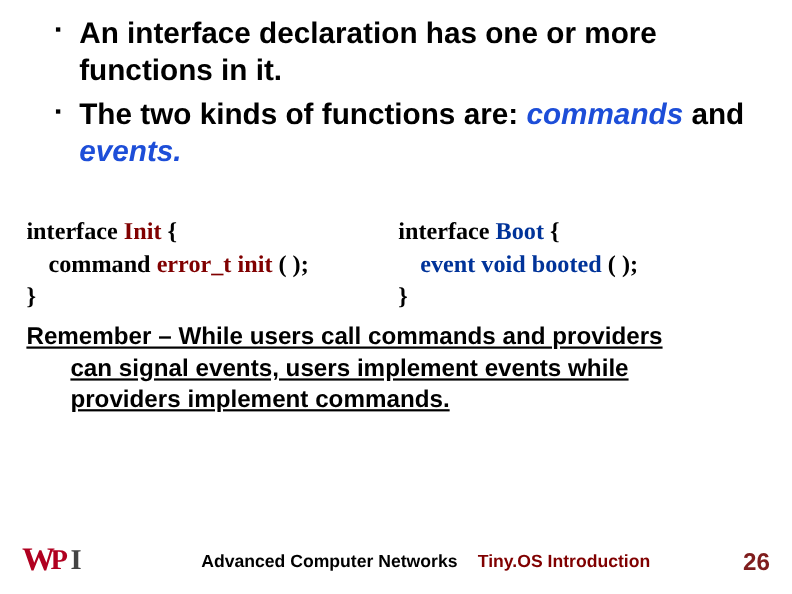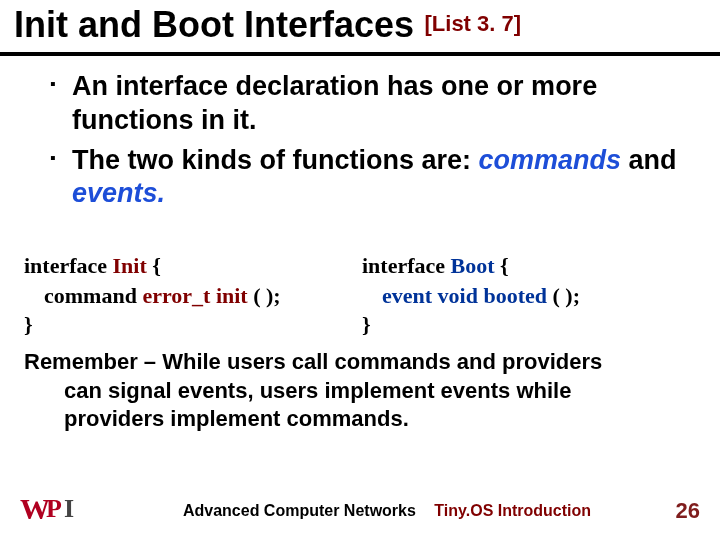--- a/index.html
+++ b/index.html
@@ -71,20 +71,21 @@
   .fn1    { color: #800000; }
   .fn2    { color: #003399; }
   .evtkw  { color: #003399; }
   .void   { color: #003399; }
   .indent { padding-left: 20px; display:block; }
   .remember {
     padding: 4px 24px 0 24px;
     font-size: 22px;
     font-weight: bold;
     line-height: 1.3;
+    text-decoration: underline;
   }
   .remember .cont { padding-left: 40px; display:block; }
   .footer {
     position: absolute;
     left: 0; right: 0; bottom: 14px;
     display: flex;
     align-items: center;
     padding: 0 20px;
   }
   .logo {
@@ -112,24 +113,20 @@
     font-weight: bold;
     width: 40px;
     text-align: right;
   }
 </style>
 </head>
 <body>
 
 <div class="slide">
 
-  <div class="title-bar">
-    <span class="title-main">Init and Boot Interfaces</span>
-    <span class="title-tag">[List 3. 7]</span>
-  </div>
 
   <div class="bullets">
     <div class="bullet">An interface declaration has one or more functions in it.</div>
     <div class="bullet">
       <span>The two kinds of functions are: </span><span class="em">commands</span><span class="and"> and </span><span class="em">events.</span>
     </div>
   </div>
 
   <div class="codecols">
     <div class="codecol">

